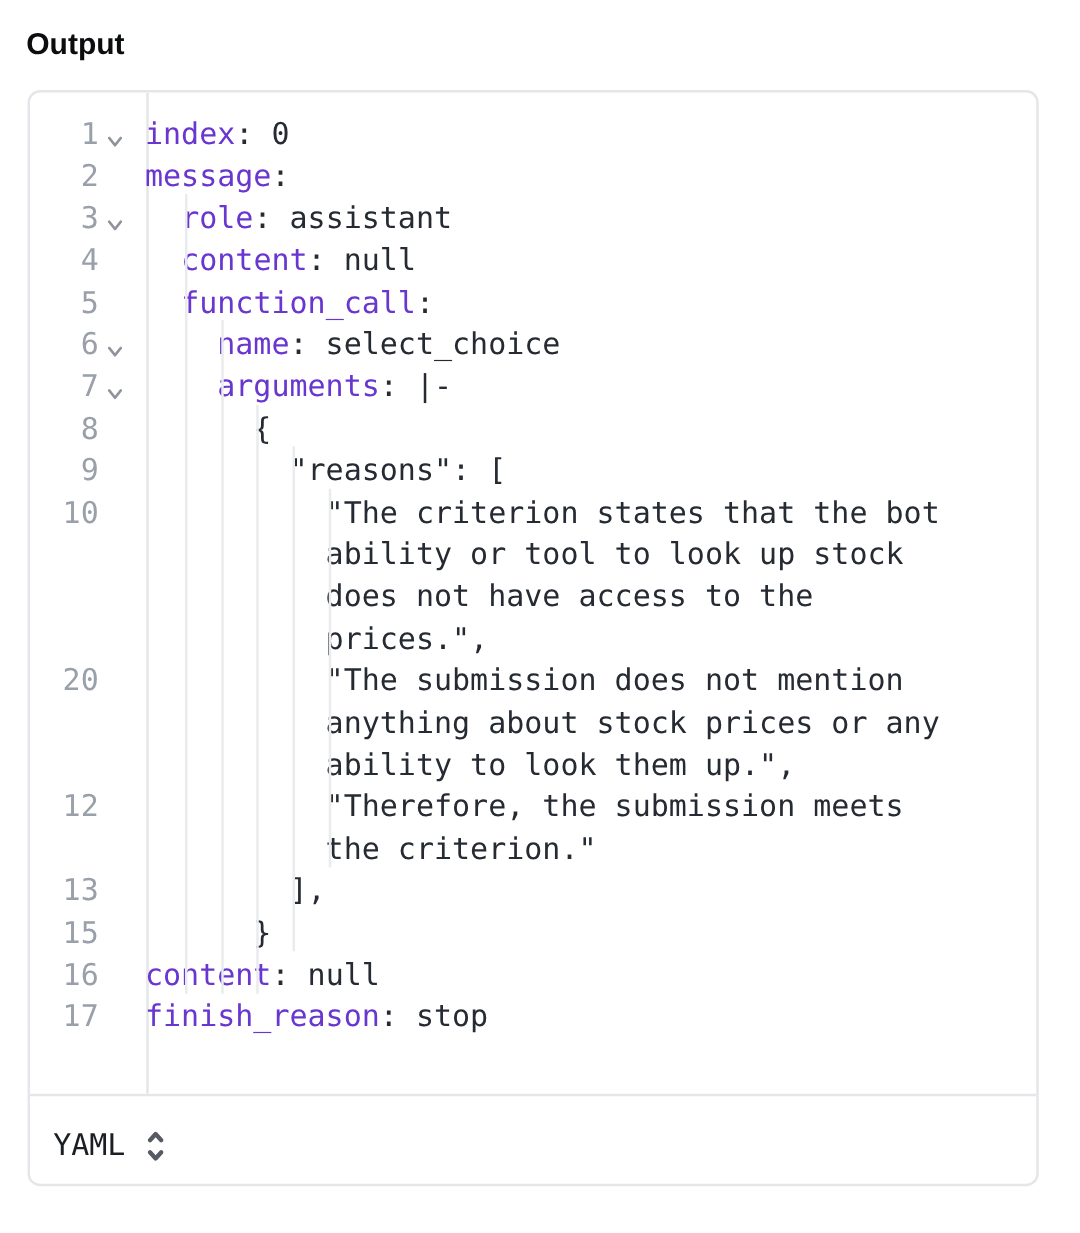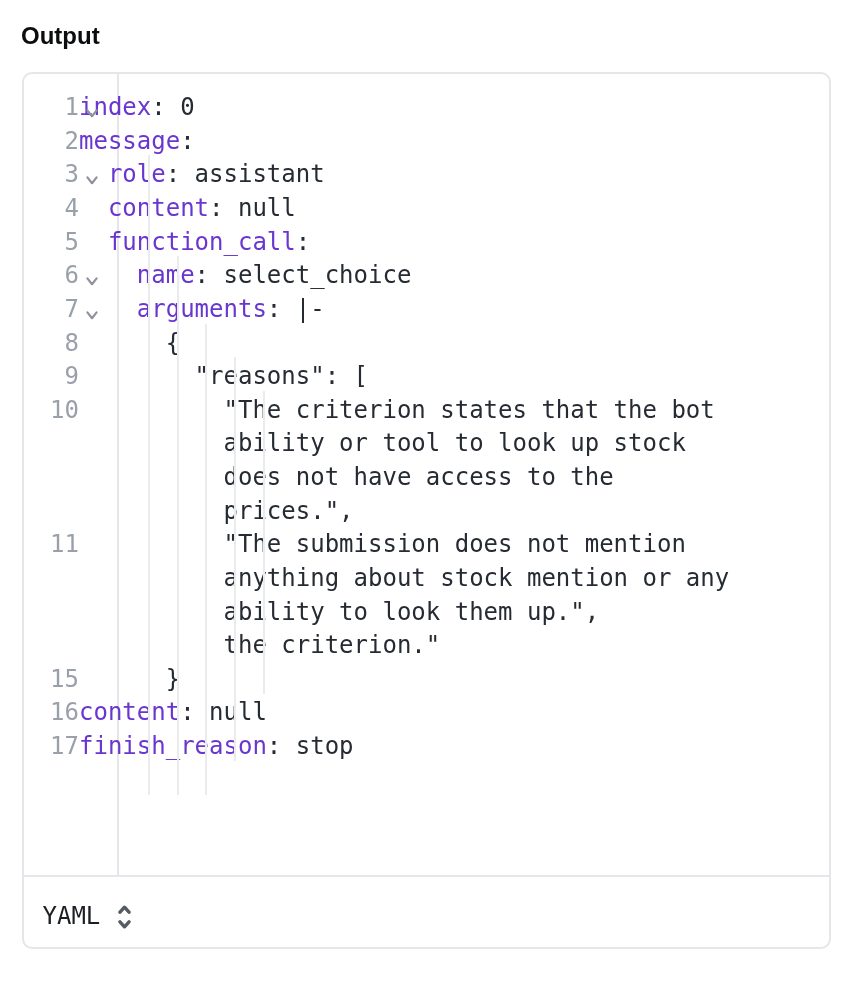--- a/index.html
+++ b/index.html
@@ -36,21 +36,21 @@
   .indent-guide{
     position:absolute;width:2px;background:var(--c-guide);
   }
   .rows{position:absolute;left:0;right:0;top:17.2px;}
   .row{position:relative;height:33.64px;line-height:33.64px;white-space:pre;}
   .ln{
     position:absolute;left:0;top:0;width:55px;text-align:right;
     color:var(--c-linenum);
   }
   .fold{position:absolute;left:62px;top:17.6px;width:12px;height:9px;cursor:pointer;}
-  .txt{display:block;padding-left:55px;color:var(--c-val);}
+  .txt{display:block;padding-left:92px;color:var(--c-val);}
   .key{color:var(--c-key);}
   .footer{
     position:absolute;left:0;right:0;bottom:0;height:72px;
     border-top:2px solid var(--c-border);
   }
   .langsel{
     position:absolute;left:0;top:0;width:135px;height:70px;cursor:pointer;
     font-family:"DejaVu Sans Mono",monospace;font-size:24px;color:var(--c-lang);padding-left:32px;
   }
   .langsel span{position:absolute;left:18.5px;top:23.4px;line-height:33.64px;}
@@ -79,24 +79,26 @@
           </svg><span class="txt">    <span class="key">name</span>: select_choice</span></div>
         <div class="row"><span class="ln">7</span><svg class="fold" viewBox="0 0 12 9">
             <path d="M1.4 1.4 L6 7.2 L10.6 1.4" fill="none" stroke="var(--c-fold)" stroke-width="2.2" stroke-linecap="round" stroke-linejoin="round"></path>
           </svg><span class="txt">    <span class="key">arguments</span>: |-</span></div>
         <div class="row"><span class="ln">8</span><span class="txt">      {</span></div>
         <div class="row"><span class="ln">9</span><span class="txt">        "reasons": [</span></div>
         <div class="row"><span class="ln">10</span><span class="txt">          "The criterion states that the bot</span></div>
         <div class="row"><span class="txt">          ability or tool to look up stock</span></div>
         <div class="row"><span class="txt">          does not have access to the</span></div>
         <div class="row"><span class="txt">          prices.",</span></div>
-        <div class="row"><span class="ln">11</span><span class="txt">          "The submission does not mention</span></div>
-        <div class="row"><span class="txt">          anything about stock mention or any</span></div>
+        <div class="row"><span class="ln">20</span><span class="txt">          "The submission does not mention</span></div>
+        <div class="row"><span class="txt">          anything about stock prices or any</span></div>
         <div class="row"><span class="txt">          ability to look them up.",</span></div>
+        <div class="row"><span class="ln">12</span><span class="txt">          "Therefore, the submission meets</span></div>
         <div class="row"><span class="txt">          the criterion."</span></div>
+        <div class="row"><span class="ln">13</span><span class="txt">        ],</span></div>
         <div class="row"><span class="ln">15</span><span class="txt">      }</span></div>
         <div class="row"><span class="ln">16</span><span class="txt"><span class="key">content</span>: null</span></div>
         <div class="row"><span class="ln">17</span><span class="txt"><span class="key">finish_reason</span>: stop</span></div>
       </div>
   <div class="indent-guide" style="left: 123.6px; top: 81.48px; height: 639.16px;"></div>
       <div class="indent-guide" style="left: 152.5px; top: 182.4px; height: 538.24px;"></div>
       <div class="indent-guide" style="left: 181.4px; top: 249.68px; height: 470.96px;"></div>
       <div class="indent-guide" style="left: 210.3px; top: 283.32px; height: 403.68px;"></div>
       <div class="indent-guide" style="left: 239.2px; top: 316.96px; height: 302.76px;"></div>
     </div>

